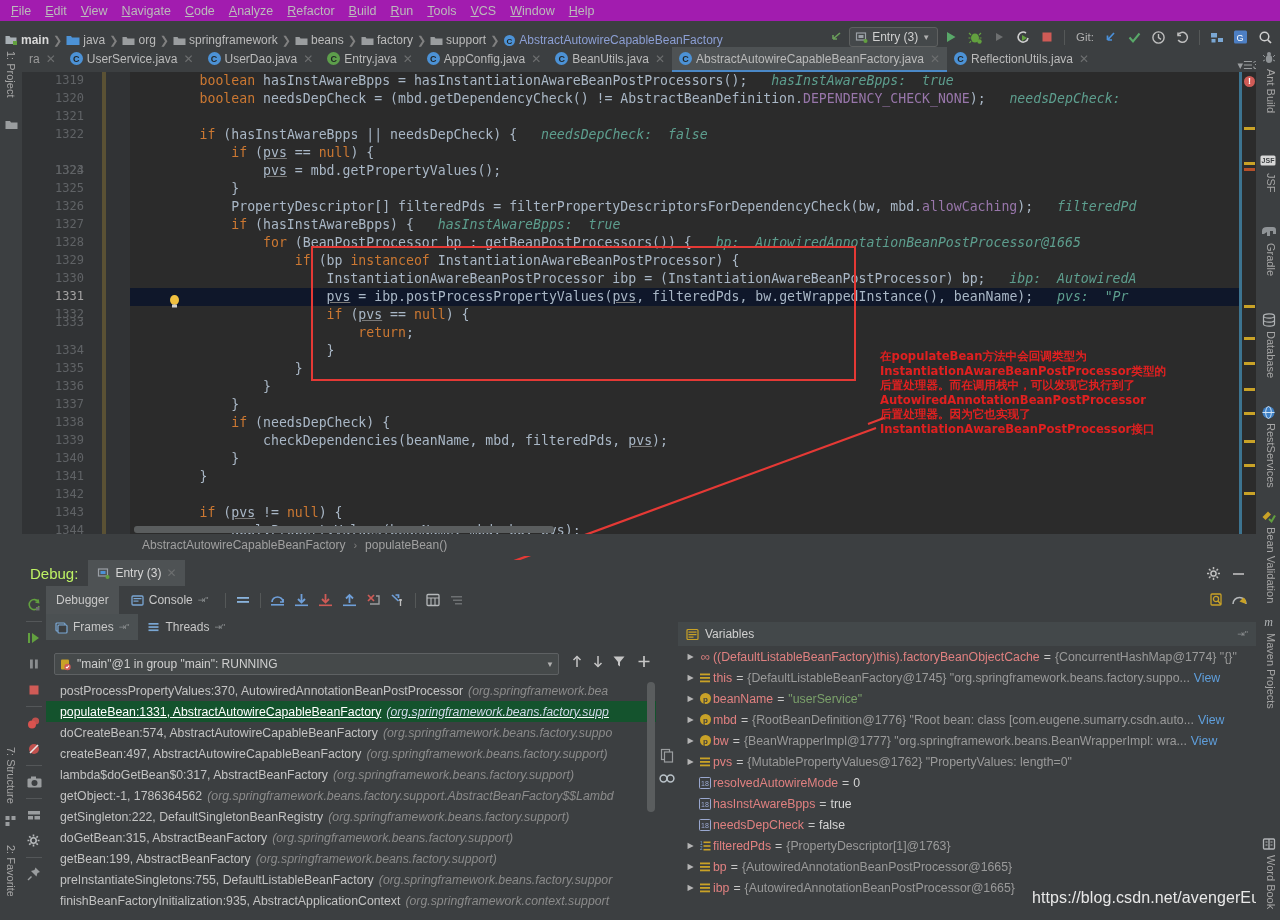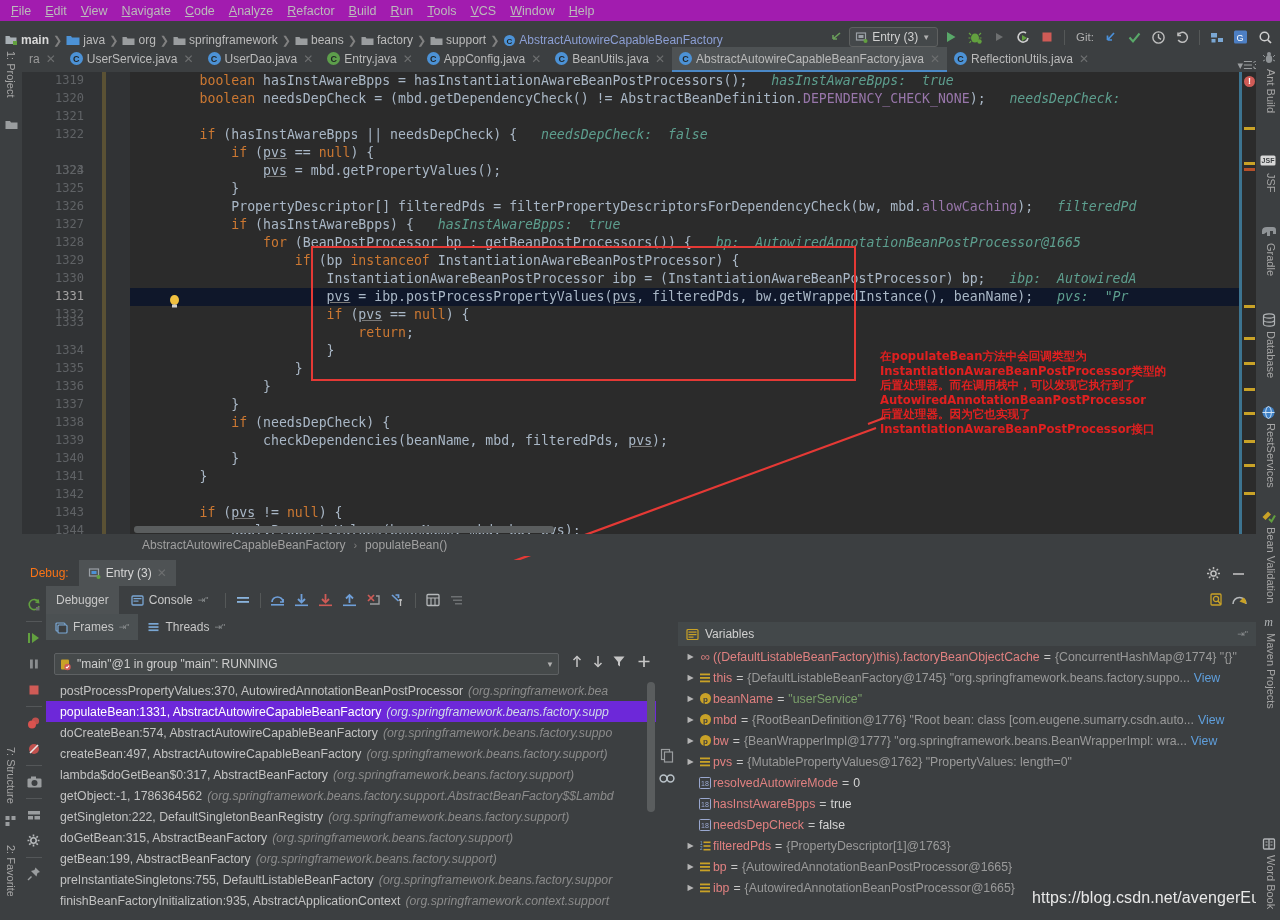--- a/index.html
+++ b/index.html
@@ -121,21 +121,21 @@
     position: absolute; top: 534px; left: 22px; width: 1234px; height: 22px;
     background: #3c3f41; display: flex; align-items: center; padding-left: 120px;
     font-size: 12px; color: #a0a0a0; gap: 5px;
   }
 
   
   .debughdr {
     position: absolute; top: 560px; left: 22px; width: 1234px; height: 26px;
     background: #3c3f41; display: flex; align-items: center;
   }
-  .debughdr .lbl { font-size: 12px; color: #f97316; padding: 0 10px 0 8px; }
+  .debughdr .lbl { font-size: 15px; color: #bef264; padding: 0 10px 0 8px; }
   .dtab { display: flex; align-items: center; gap: 5px; font-size: 12px;
     height: 26px; padding: 0 9px; background: #4e5254; color: #d6d6d6; }
   .dtab .x { color: #6d6f70; }
   .debughdr .right { margin-left: auto; display: flex; align-items: center; gap: 10px; padding-right: 10px; }
 
   .dbg-toolbar {
     position: absolute; top: 586px; left: 46px; width: 1210px; height: 28px;
     background: #3c3f41; display: flex; align-items: center; gap: 2px;
   }
   .dbg-tab {
@@ -170,21 +170,21 @@
     background: #45494a; border: 1px solid #5e6163; border-radius: 2px;
     display: flex; align-items: center; padding: 0 4px; gap: 5px; font-size: 12px; color: #cfcfcf;
   }
   .frames-tools { position: absolute; top: 654px; left: 570px; display: flex; align-items: center; gap: 7px; }
 
   .frame-list { position: absolute; top: 680px; left: 46px; width: 610px; height: 240px; overflow: hidden; }
   .frame-row {
     height: 21px; display: flex; align-items: center; padding-left: 14px;
     font-size: 12.3px; color: #c3c3c3; white-space: nowrap;
   }
-  .frame-row.sel { background: #6d28d9; color: #ffffff; }
+  .frame-row.sel { background: #14532d; color: #ffffff; text-decoration: underline; }
   .frame-row .pkg { color: #8b8b8b; font-style: italic; margin-left: 5px; }
   .frame-row.sel .pkg { color: #cfd9e8; }
 
   .frames-scroll { position: absolute; top: 682px; left: 647px; width: 8px; height: 130px;
     background: #5a5d5e; border-radius: 4px; }
 
   .frames-right-rail {
     position: absolute; top: 680px; left: 656px; width: 22px; height: 240px;
     background: #3c3f41; display: flex; flex-direction: column; align-items: center; padding-top: 68px; gap: 8px;
   }

